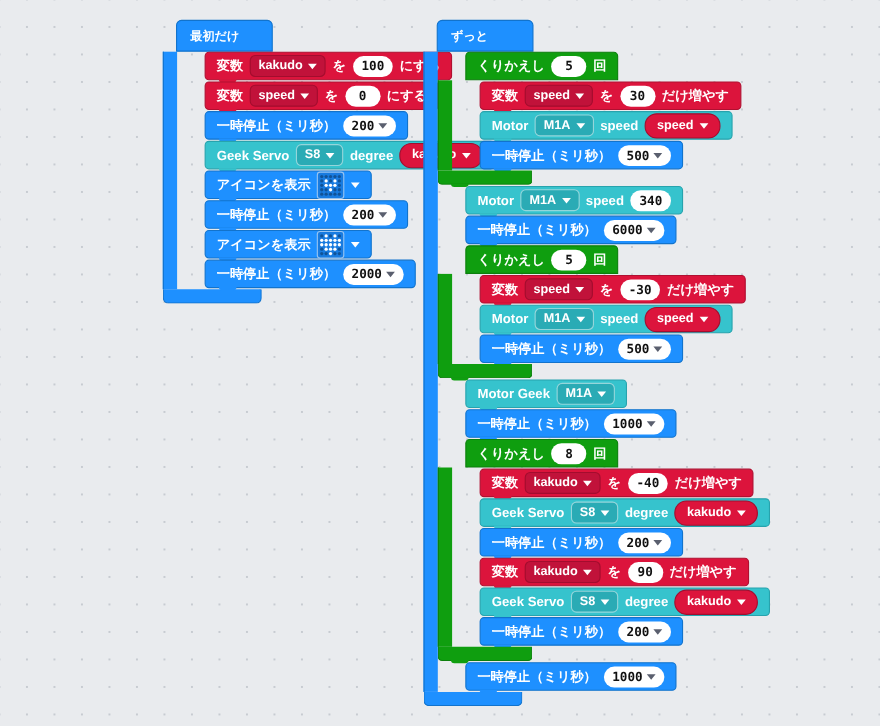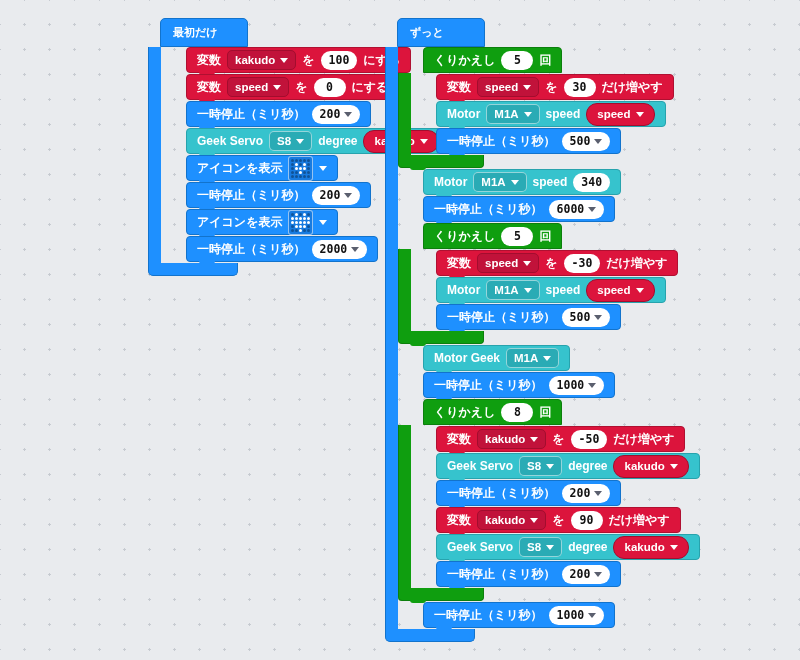--- a/index.html
+++ b/index.html
@@ -367,21 +367,21 @@
             <div class="c-col"></div>
             <div class="stack c-inner">
 
               <div class="block b-red">
                 <span class="lbl">変数</span>
                 <span class="field f-red">
                   <span>kakudo</span>
                   <span class="arr"></span>
                 </span>
                 <span class="lbl">を</span>
-                <span class="oval">-50</span>
+                <span class="oval">-40</span>
                 <span class="lbl">だけ増やす</span>
               </div>
 
               <div class="block b-teal">
                 <span class="lbl">Geek Servo</span>
                 <span class="field f-teal">
                   <span>S8</span>
                   <span class="arr"></span>
                 </span>
                 <span class="lbl">degree</span>

